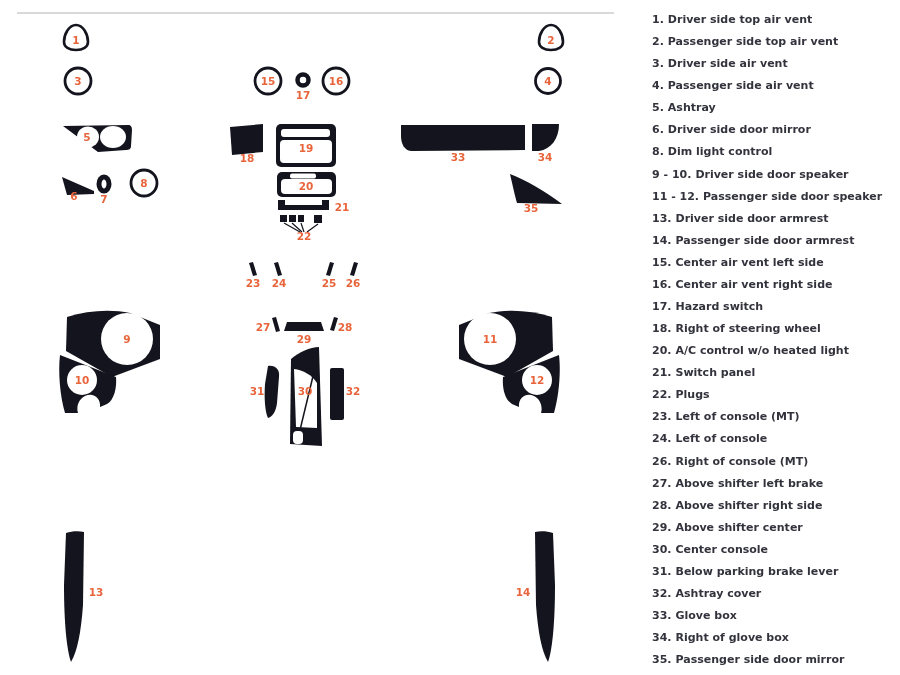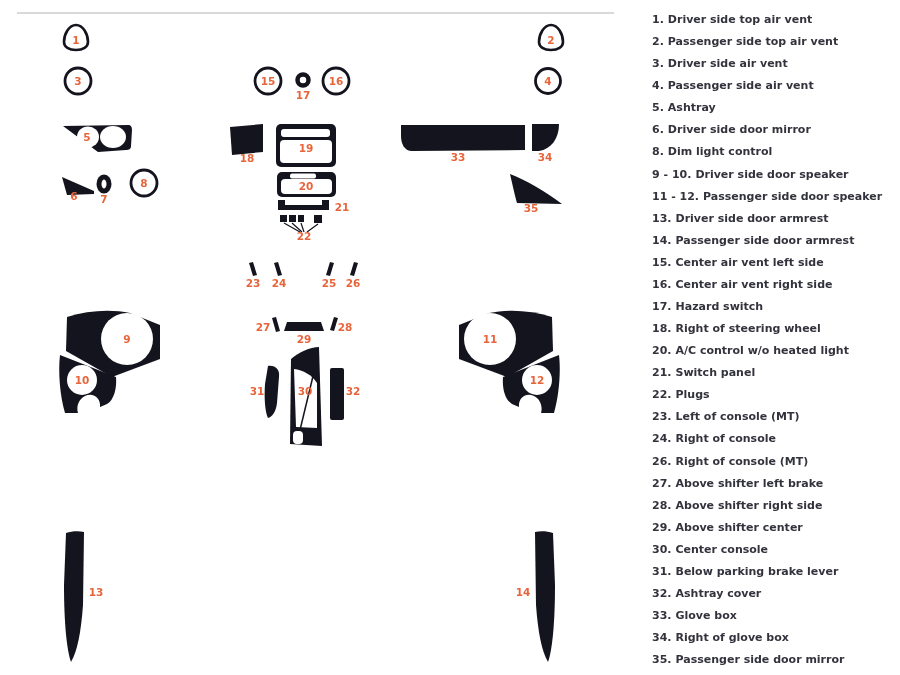--- a/index.html
+++ b/index.html
@@ -221,21 +221,21 @@
       <div class="legend-row"><span class="num">13.</span><span>Driver side door armrest</span></div>
       <div class="legend-row"><span class="num">14.</span><span>Passenger side door armrest</span></div>
       <div class="legend-row"><span class="num">15.</span><span>Center air vent left side</span></div>
       <div class="legend-row"><span class="num">16.</span><span>Center air vent right side</span></div>
       <div class="legend-row"><span class="num">17.</span><span>Hazard switch</span></div>
       <div class="legend-row"><span class="num">18.</span><span>Right of steering wheel</span></div>
       <div class="legend-row"><span class="num">20.</span><span>A/C control w/o heated light</span></div>
       <div class="legend-row"><span class="num">21.</span><span>Switch panel</span></div>
       <div class="legend-row"><span class="num">22.</span><span>Plugs</span></div>
       <div class="legend-row"><span class="num">23.</span><span>Left of console (MT)</span></div>
-      <div class="legend-row"><span class="num">24.</span><span>Right of console</span></div>
+      <div class="legend-row"><span class="num">24.</span><span>Left of console</span></div>
       <div class="legend-row"><span class="num">26.</span><span>Right of console (MT)</span></div>
       <div class="legend-row"><span class="num">27.</span><span>Above shifter left brake</span></div>
       <div class="legend-row"><span class="num">28.</span><span>Above shifter right side</span></div>
       <div class="legend-row"><span class="num">29.</span><span>Above shifter center</span></div>
       <div class="legend-row"><span class="num">30.</span><span>Center console</span></div>
       <div class="legend-row"><span class="num">31.</span><span>Below parking brake lever</span></div>
       <div class="legend-row"><span class="num">32.</span><span>Ashtray cover</span></div>
       <div class="legend-row"><span class="num">33.</span><span>Glove box</span></div>
       <div class="legend-row"><span class="num">34.</span><span>Right of glove box</span></div>
       <div class="legend-row"><span class="num">35.</span><span>Passenger side door mirror</span></div>

